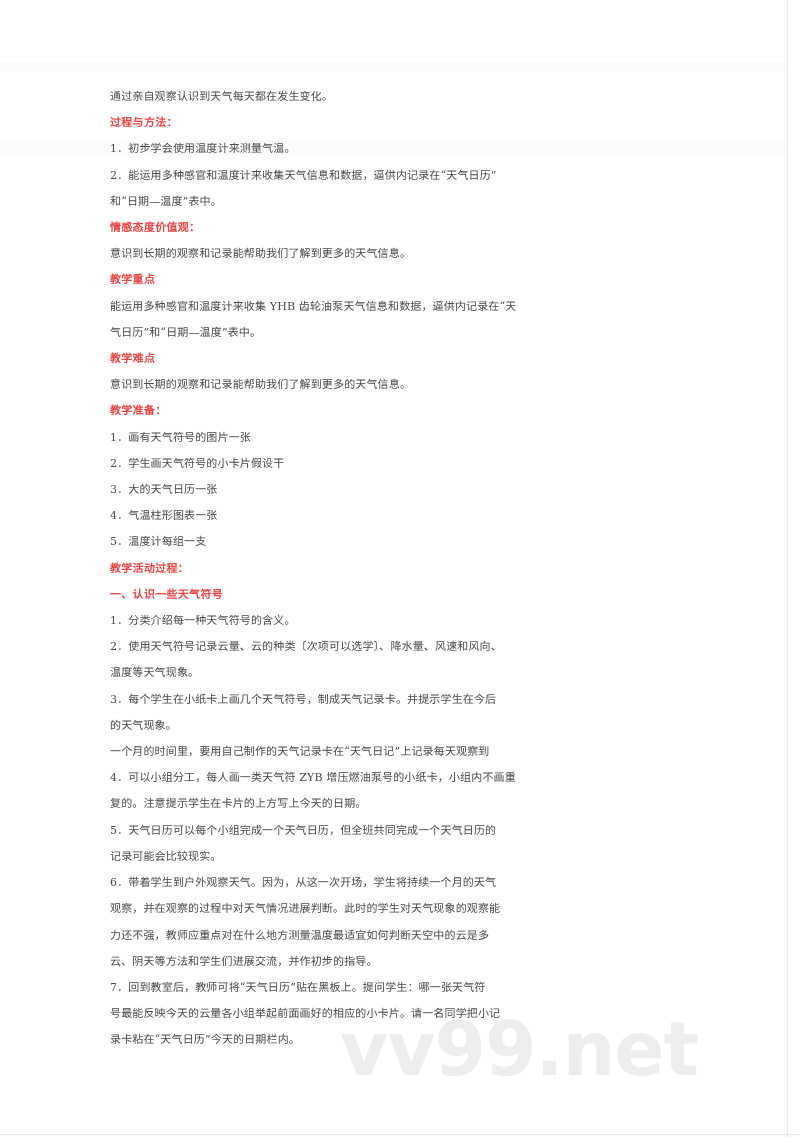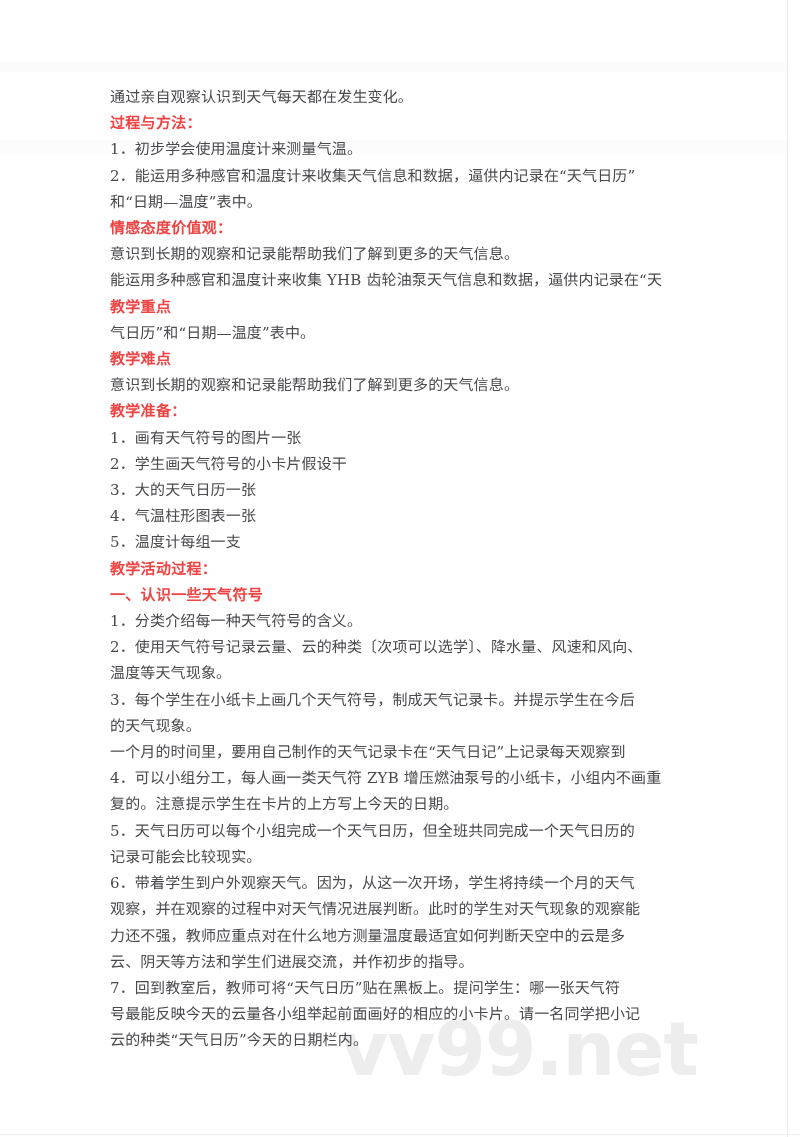--- a/index.html
+++ b/index.html
@@ -75,21 +75,21 @@
   .doc-body {
     position: absolute;
     left: 110px;
     top: 84px;
     width: 574px;
     z-index: 2;
   }
 
   .line {
     color: #4a4a4e;
-    font-size: 15px;
+    font-size: 11px;
     line-height: 26.2px;
     letter-spacing: 0.15px;
     white-space: pre-wrap;
     margin: 0;
   }
 
   .line.heading {
     font-weight: 700;
     color: #ef4444;
     letter-spacing: 0.3px;
@@ -113,22 +113,22 @@
 
   <div class="doc-body">
 
   <p class="line">通过亲自观察认识到天气每天都在发生变化。</p>
       <p class="line heading">过程与方法：</p>
       <p class="line">1．初步学会使用温度计来测量气温。</p>
       <p class="line">2．能运用多种感官和温度计来收集天气信息和数据，逼供内记录在“天气日历”</p>
       <p class="line cont">和“日期—温度”表中。</p>
       <p class="line heading">情感态度价值观：</p>
       <p class="line">意识到长期的观察和记录能帮助我们了解到更多的天气信息。</p>
+      <p class="line heading">教学重点</p>
       <p class="line">能运用多种感官和温度计来收集 YHB 齿轮油泵天气信息和数据，逼供内记录在“天</p>
-      <p class="line heading">教学重点</p>
       <p class="line cont">气日历”和“日期—温度”表中。</p>
       <p class="line heading">教学难点</p>
       <p class="line">意识到长期的观察和记录能帮助我们了解到更多的天气信息。</p>
       <p class="line heading">教学准备：</p>
       <p class="line">1．画有天气符号的图片一张</p>
       <p class="line">2．学生画天气符号的小卡片假设干</p>
       <p class="line">3．大的天气日历一张</p>
       <p class="line">4．气温柱形图表一张</p>
       <p class="line">5．温度计每组一支</p>
       <p class="line heading">教学活动过程：</p>
@@ -142,16 +142,16 @@
       <p class="line">4．可以小组分工，每人画一类天气符 ZYB 增压燃油泵号的小纸卡，小组内不画重</p>
       <p class="line cont">复的。注意提示学生在卡片的上方写上今天的日期。</p>
       <p class="line">5．天气日历可以每个小组完成一个天气日历，但全班共同完成一个天气日历的</p>
       <p class="line cont">记录可能会比较现实。</p>
       <p class="line">6．带着学生到户外观察天气。因为，从这一次开场，学生将持续一个月的天气</p>
       <p class="line cont">观察，并在观察的过程中对天气情况进展判断。此时的学生对天气现象的观察能</p>
       <p class="line cont">力还不强，教师应重点对在什么地方测量温度最适宜如何判断天空中的云是多</p>
       <p class="line cont">云、阴天等方法和学生们进展交流，并作初步的指导。</p>
       <p class="line">7．回到教室后，教师可将“天气日历”贴在黑板上。提问学生：哪一张天气符</p>
       <p class="line cont">号最能反映今天的云量各小组举起前面画好的相应的小卡片。请一名同学把小记</p>
-      <p class="line cont">云的种类“天气日历”今天的日期栏内。</p>
+      <p class="line cont">录卡粘在“天气日历”今天的日期栏内。</p>
     </div>
 
 </div>
 
 </body></html>

